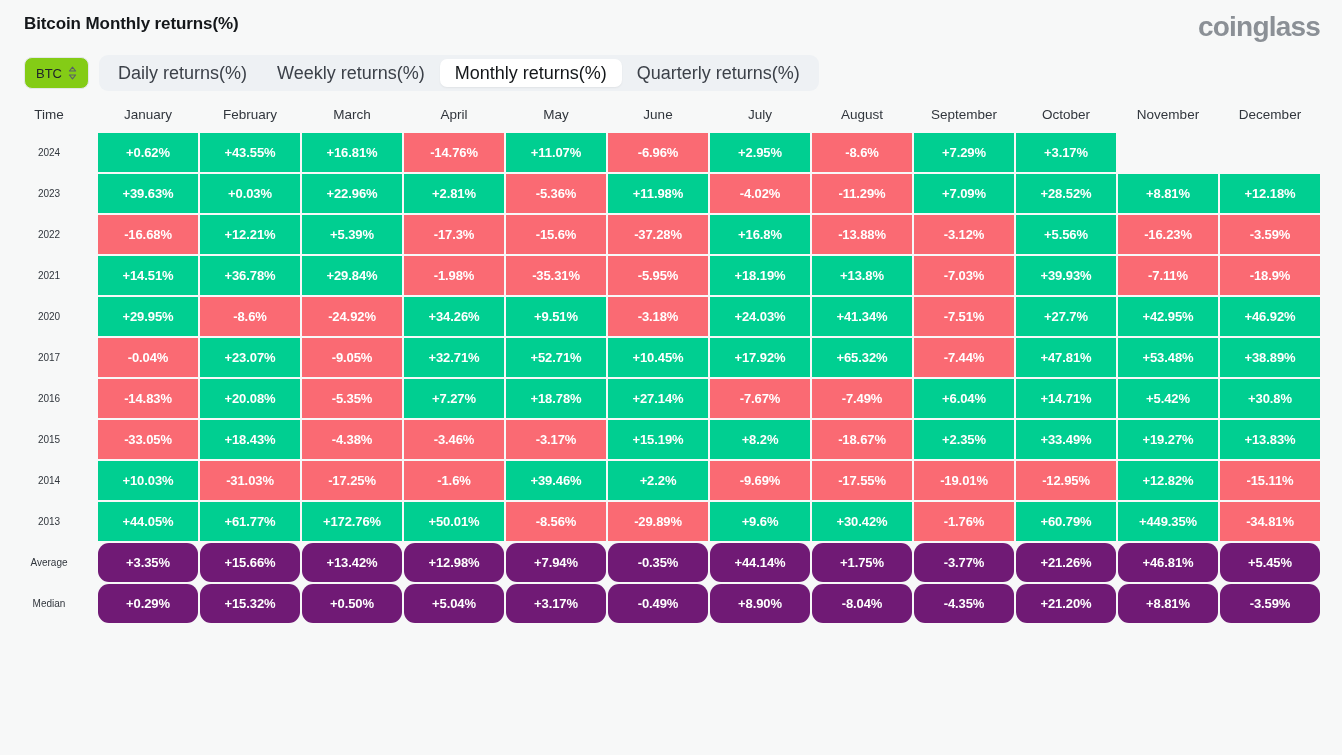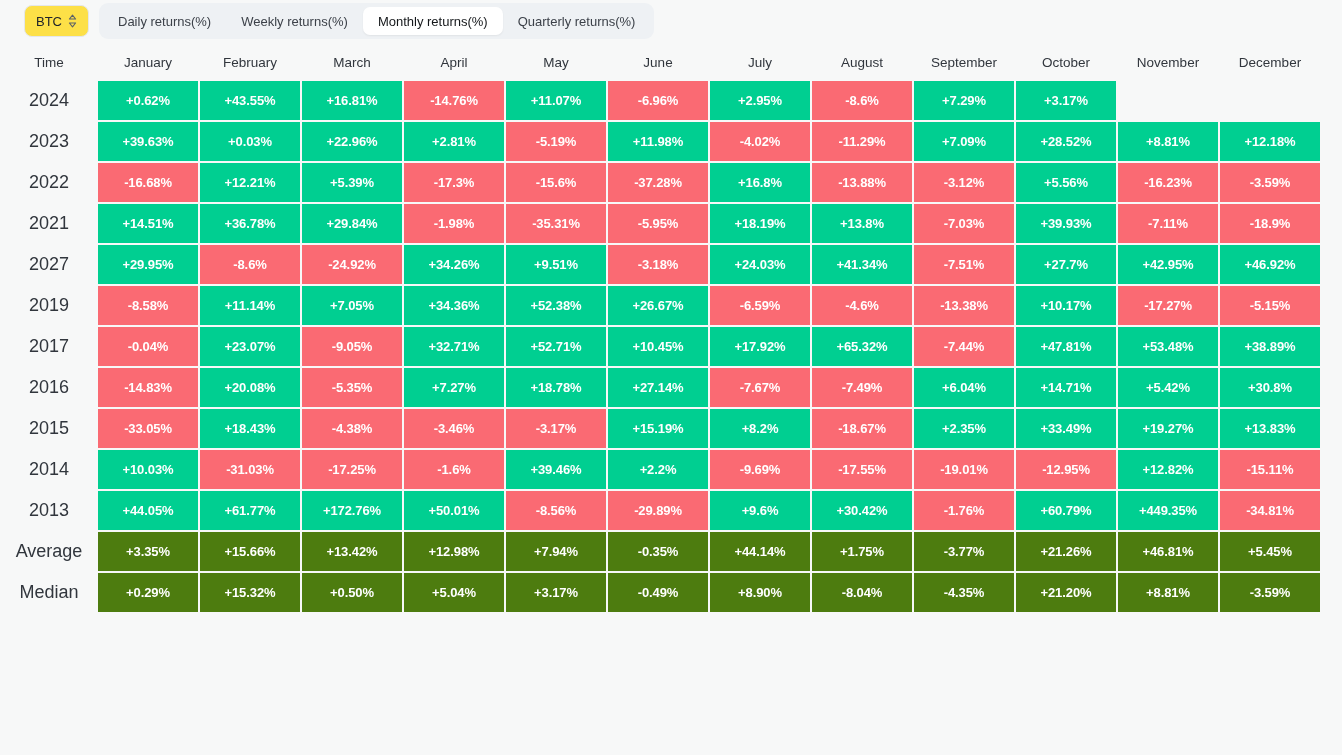--- a/index.html
+++ b/index.html
@@ -48,21 +48,21 @@
     gap: 10px;
     padding: 0 24px;
     height: 42px;
   }
   .symbol-select {
     display: flex;
     align-items: center;
     gap: 6px;
     height: 32px;
     padding: 0 11px;
-    background: #fde047;
+    background: #84cc16;
     border: 1px solid #e4e7ea;
     border-radius: 8px;
     font-size: 13px;
     color: #20242a;
     cursor: pointer;
   }
   .updown-icon {
     display: inline-flex;
     flex-direction: column;
     line-height: 0;
@@ -76,21 +76,21 @@
     background: #eef1f4;
     border-radius: 9px;
     padding: 4px;
     height: 36px;
   }
   .tab {
     height: 28px;
     display: flex;
     align-items: center;
     padding: 0 15px;
-    font-size: 13px;
+    font-size: 18px;
     color: #3c4149;
     border-radius: 7px;
     cursor: pointer;
     white-space: nowrap;
   }
   .tab.active {
     background: #ffffff;
     color: #14171a;
     box-shadow: 0 1px 2px rgba(0,0,0,0.06);
   }
@@ -112,48 +112,52 @@
     font-size: 13.5px;
     font-weight: normal;
     color: #31363d;
     padding: 7px 0 9px 0;
     text-align: center;
     background: transparent;
   }
   thead th.time-head { color: #31363d; }
 
   tbody th.year-label {
-    font-size: 18px;
+    font-size: 10px;
     font-weight: normal;
     color: #31363d;
     text-align: center;
     background: transparent;
     padding: 0;
   }
 
   tbody td {
     height: 39px;
     text-align: center;
     vertical-align: middle;
     font-size: 13px;
     font-weight: bold;
     color: #ffffff;
     background: transparent;
     letter-spacing: -0.1px;
   }
   td.pos { background: #00cf91; }
   td.neg { background: #fa6a73; }
-  td.neutral { background: #4d7c0f; }
+  td.neutral { background: #701a75; border-radius: 11px; }
   td.empty { background: transparent; }
 </style>
 </head>
 <body>
 
 <div class="page">
 
+  <div class="header">
+    <div class="page-title">Bitcoin Monthly returns(%)</div>
+    <div class="brand-logo">coinglass</div>
+  </div>
 
   <div class="controls">
     <div class="symbol-select">
       <span>BTC</span>
       <span class="updown-icon">
         <svg width="9" height="14" viewBox="0 0 9 14">
           <path d="M4.5 1.2 L7.6 5.0 L1.4 5.0 Z" fill="none" stroke="#5a6068" stroke-width="1.1" stroke-linejoin="round"></path>
           <path d="M4.5 12.8 L7.6 9.0 L1.4 9.0 Z" fill="none" stroke="#5a6068" stroke-width="1.1" stroke-linejoin="round"></path>
         </svg>
       </span>
@@ -215,21 +219,21 @@
             <td class="pos">+3.17%</td>
             <td class="empty"></td>
             <td class="empty"></td>
           </tr>
           <tr>
             <th class="year-label">2023</th>
             <td class="pos">+39.63%</td>
             <td class="pos">+0.03%</td>
             <td class="pos">+22.96%</td>
             <td class="pos">+2.81%</td>
-            <td class="neg">-5.19%</td>
+            <td class="neg">-5.36%</td>
             <td class="pos">+11.98%</td>
             <td class="neg">-4.02%</td>
             <td class="neg">-11.29%</td>
             <td class="pos">+7.09%</td>
             <td class="pos">+28.52%</td>
             <td class="pos">+8.81%</td>
             <td class="pos">+12.18%</td>
           </tr>
           <tr>
             <th class="year-label">2022</th>
@@ -255,48 +259,33 @@
             <td class="neg">-35.31%</td>
             <td class="neg">-5.95%</td>
             <td class="pos">+18.19%</td>
             <td class="pos">+13.8%</td>
             <td class="neg">-7.03%</td>
             <td class="pos">+39.93%</td>
             <td class="neg">-7.11%</td>
             <td class="neg">-18.9%</td>
           </tr>
           <tr>
-            <th class="year-label">2027</th>
+            <th class="year-label">2020</th>
             <td class="pos">+29.95%</td>
             <td class="neg">-8.6%</td>
             <td class="neg">-24.92%</td>
             <td class="pos">+34.26%</td>
             <td class="pos">+9.51%</td>
             <td class="neg">-3.18%</td>
             <td class="pos">+24.03%</td>
             <td class="pos">+41.34%</td>
             <td class="neg">-7.51%</td>
             <td class="pos">+27.7%</td>
             <td class="pos">+42.95%</td>
             <td class="pos">+46.92%</td>
-          </tr>
-          <tr>
-            <th class="year-label">2019</th>
-            <td class="neg">-8.58%</td>
-            <td class="pos">+11.14%</td>
-            <td class="pos">+7.05%</td>
-            <td class="pos">+34.36%</td>
-            <td class="pos">+52.38%</td>
-            <td class="pos">+26.67%</td>
-            <td class="neg">-6.59%</td>
-            <td class="neg">-4.6%</td>
-            <td class="neg">-13.38%</td>
-            <td class="pos">+10.17%</td>
-            <td class="neg">-17.27%</td>
-            <td class="neg">-5.15%</td>
           </tr>
           <tr>
             <th class="year-label">2017</th>
             <td class="neg">-0.04%</td>
             <td class="pos">+23.07%</td>
             <td class="neg">-9.05%</td>
             <td class="pos">+32.71%</td>
             <td class="pos">+52.71%</td>
             <td class="pos">+10.45%</td>
             <td class="pos">+17.92%</td>

